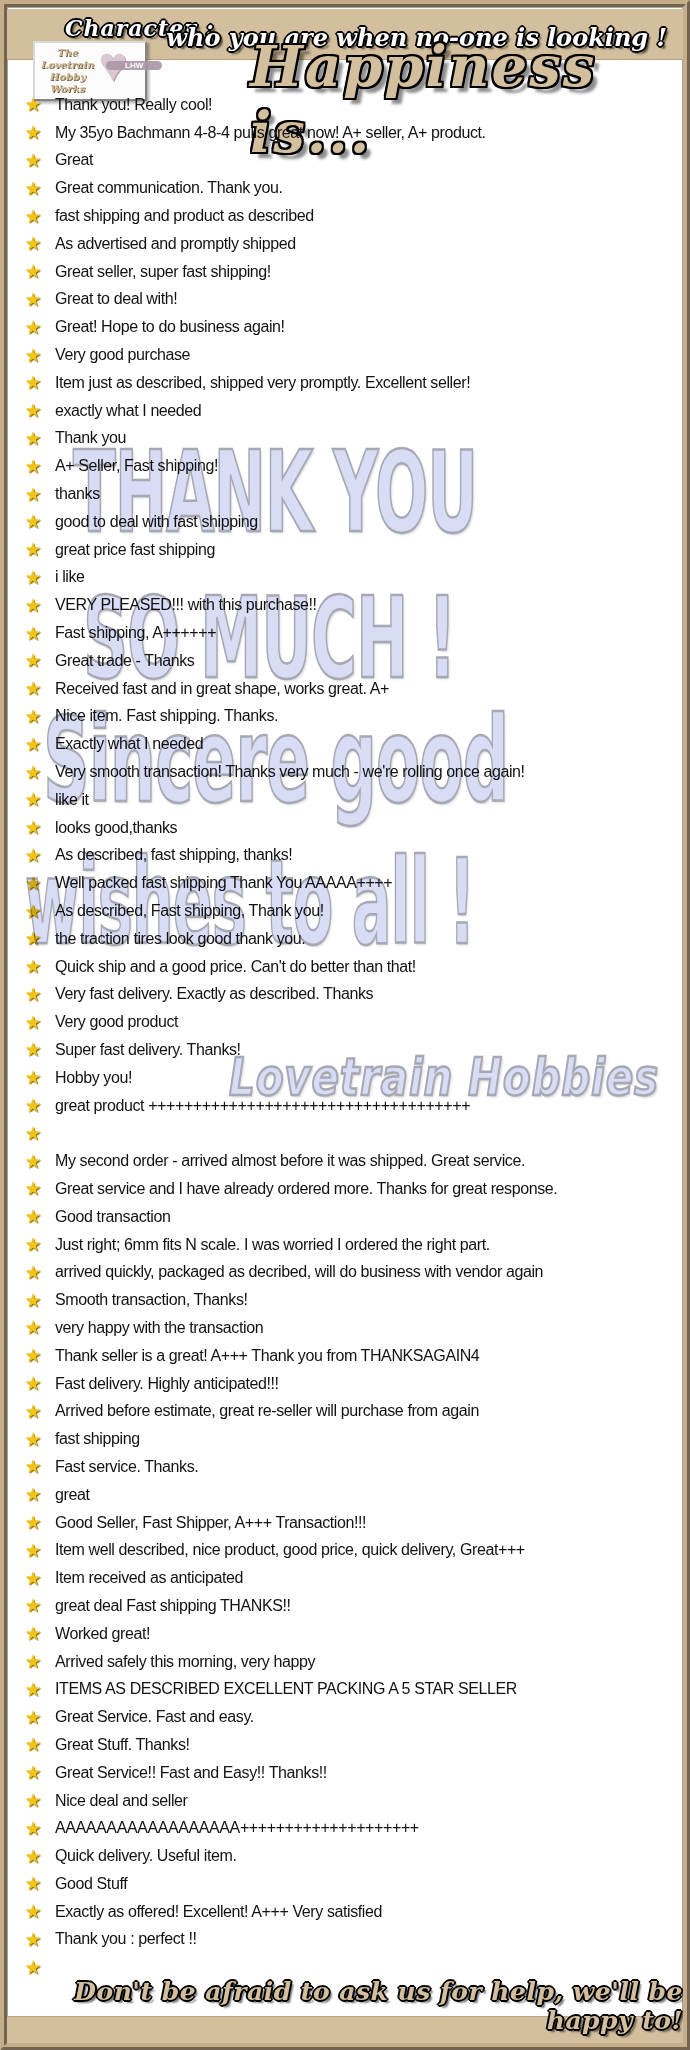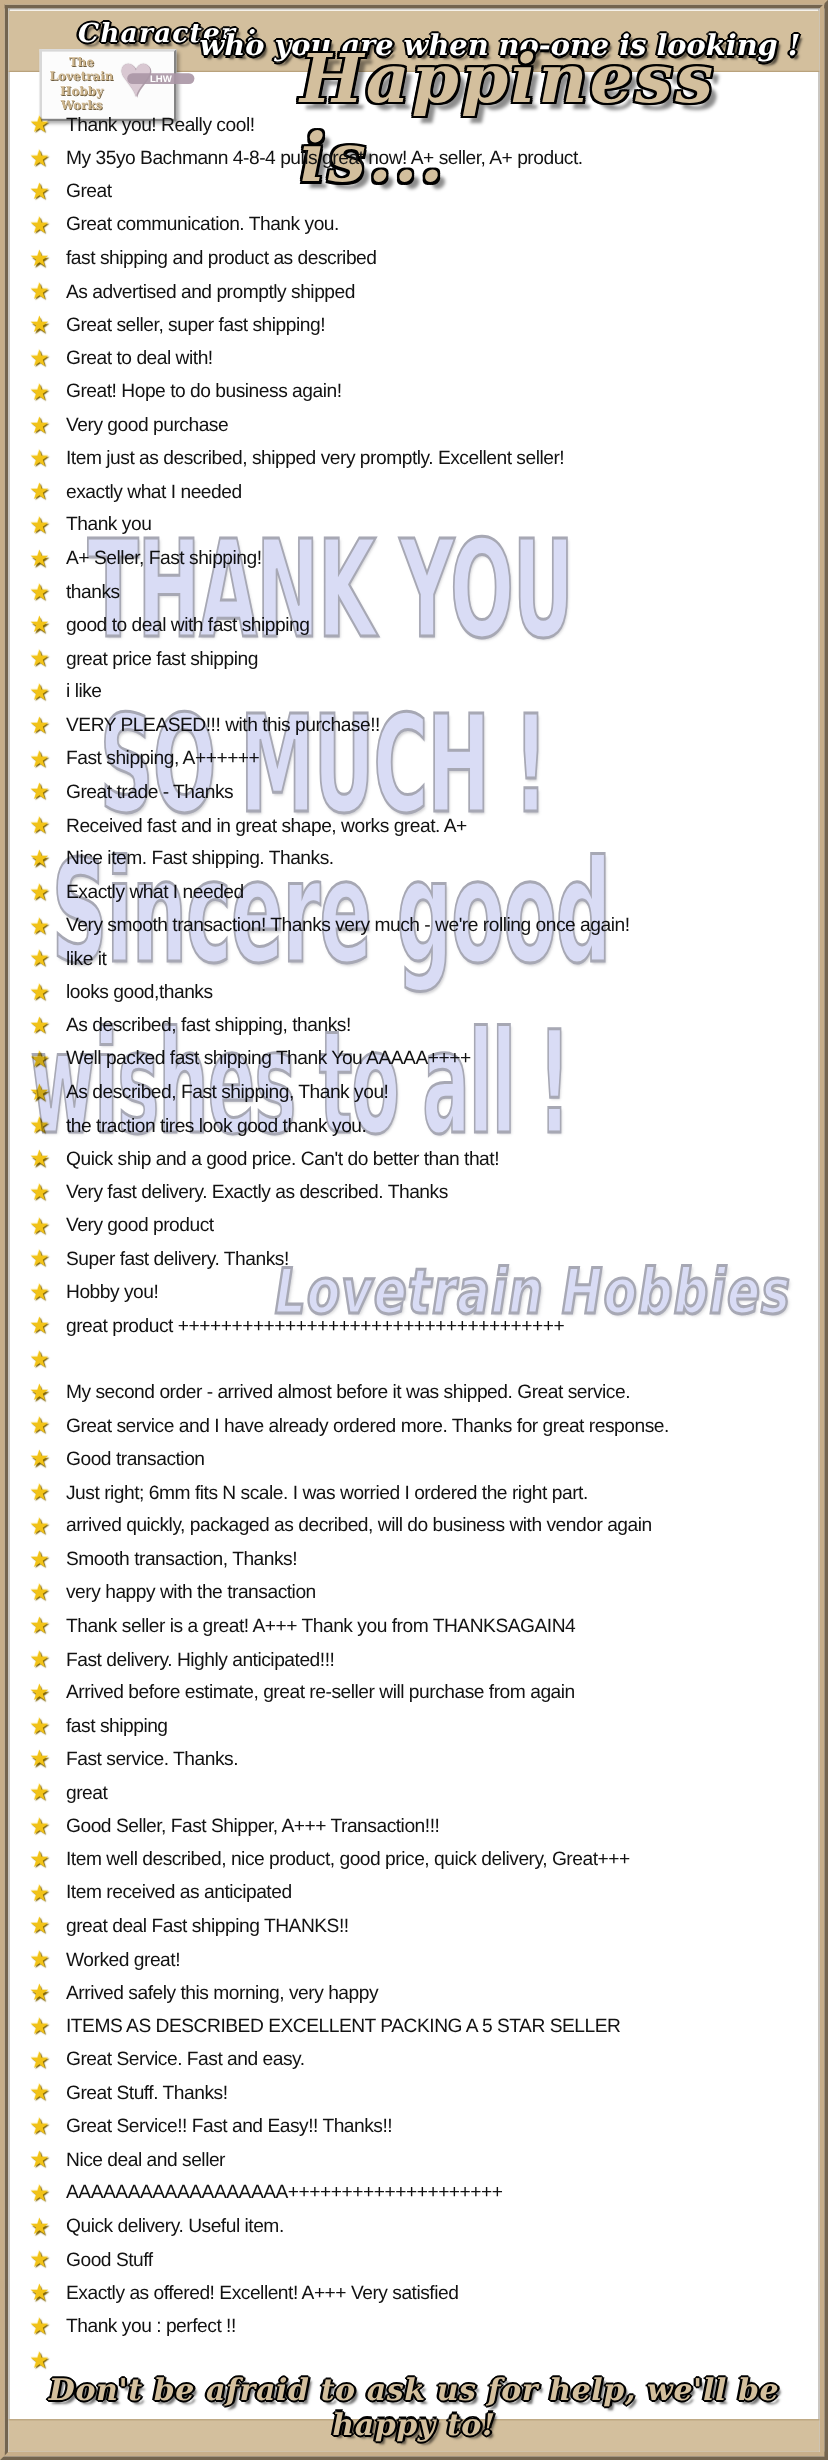--- a/index.html
+++ b/index.html
@@ -29,21 +29,21 @@
     color:#d3bf9d;
     text-shadow:-2px 0 0 #000,2px 0 0 #000,0 -2px 0 #000,0 2px 0 #000,
       -2px -2px 0 #000,2px 2px 0 #000,-2px 2px 0 #000,2px -2px 0 #000,6px 6px 3px rgba(0,0,0,.45);
   }
   
   .logo{
     position:absolute;left:26px;top:34px;width:114px;height:60px;
     background:#fcfcfc;border:2px outset #d8d8d8;box-sizing:border-box;
     display:flex;align-items:center;box-shadow:2px 2px 3px rgba(0,0,0,.35);
   }
-  .logo-lines{flex:1;text-align:center;line-height:12px;padding-left:2px;}
+  .logo-lines{flex:1;text-align:center;line-height:12px;padding-left:2px;font-style:italic;}
   .logo-lines span{
     display:block;font-family:"DejaVu Serif",serif;font-weight:bold;font-size:10px;
     color:#cdb58d;text-shadow:0.6px 0.6px 0 #6b5a3c,-0.6px -0.6px 0 #fff;
   }
   .heart-wrap{position:relative;width:46px;height:52px;flex:0 0 auto;}
   .heart{position:absolute;left:0;top:-6px;font-size:48px;line-height:52px;color:#d9c8d2;
     text-shadow:0 0 1px #9c8a96,1px 1px 0 #b3a2ad;}
   .heart-label{
     position:absolute;left:7px;top:16px;font-size:8px;font-weight:bold;color:#ffffff;
     background:rgba(170,150,165,.9);border-radius:6px;padding:0 19px;
@@ -75,21 +75,21 @@
   .wm-3{left:36px;top:684px;font-size:118px;transform:scaleX(.55);letter-spacing:-2px;}
   .wm-4{left:18px;top:826px;font-size:118px;transform:scaleX(.50);letter-spacing:-2px;}
   .wm-sig{
     left:222px;top:1040px;font-size:52px;transform:scaleX(.78);
     font-family:"DejaVu Serif",serif;font-style:italic;letter-spacing:1px;
     -webkit-text-stroke:2px #a7a8b4;
   }
   
   .footer-band{position:absolute;left:0;right:0;bottom:0;height:26px;background:#d3bf9d;border-top:1px solid #b9a27c;}
   .footer-msg{
-    position:absolute;left:0;right:0;bottom:8px;text-align:center;z-index:4;
+    position:absolute;left:0;right:0;bottom:8px;text-align:right;z-index:4;
     font-size:25px;color:#d3bf9d;letter-spacing:0.5px;
     text-shadow:-2px 0 0 #000,2px 0 0 #000,0 -2px 0 #000,0 2px 0 #000,
       -1px -1px 0 #000,1px 1px 0 #000,-1px 1px 0 #000,1px -1px 0 #000,3px 3px 2px rgba(0,0,0,.55);
   }
 </style>
 </head>
 <body>
 
 <div class="page">
 

